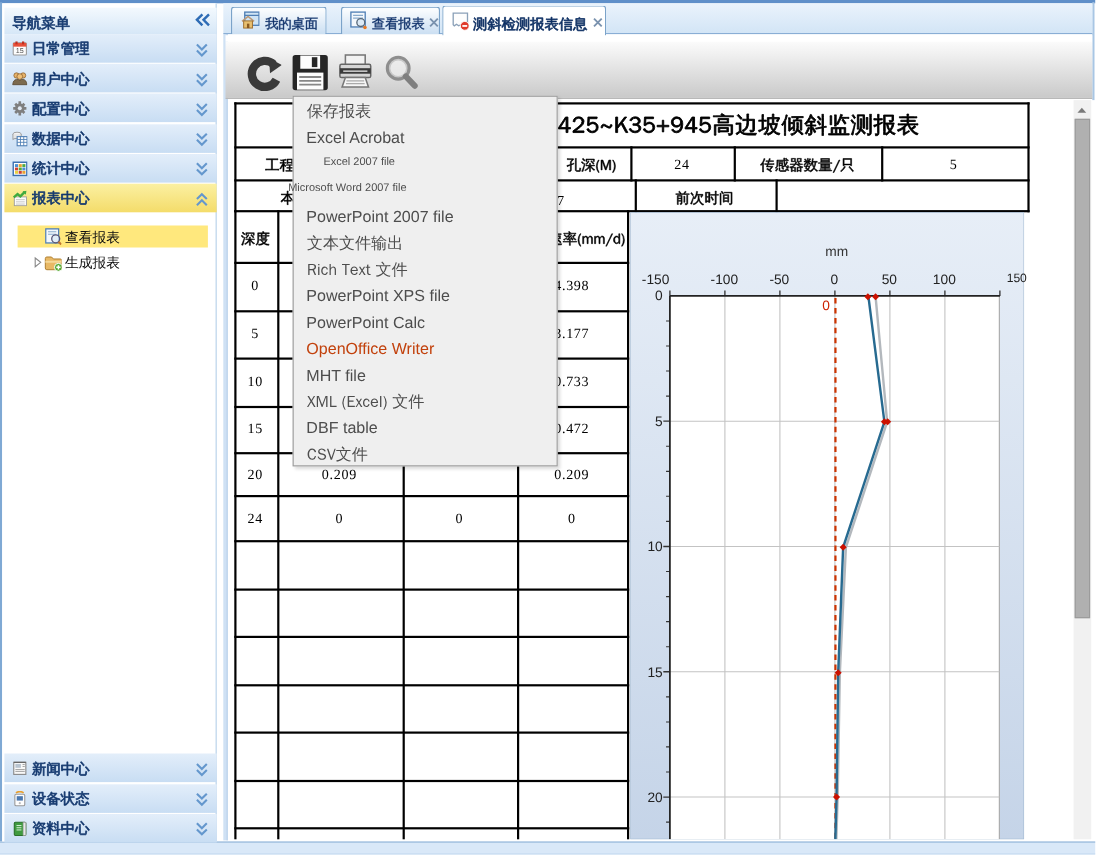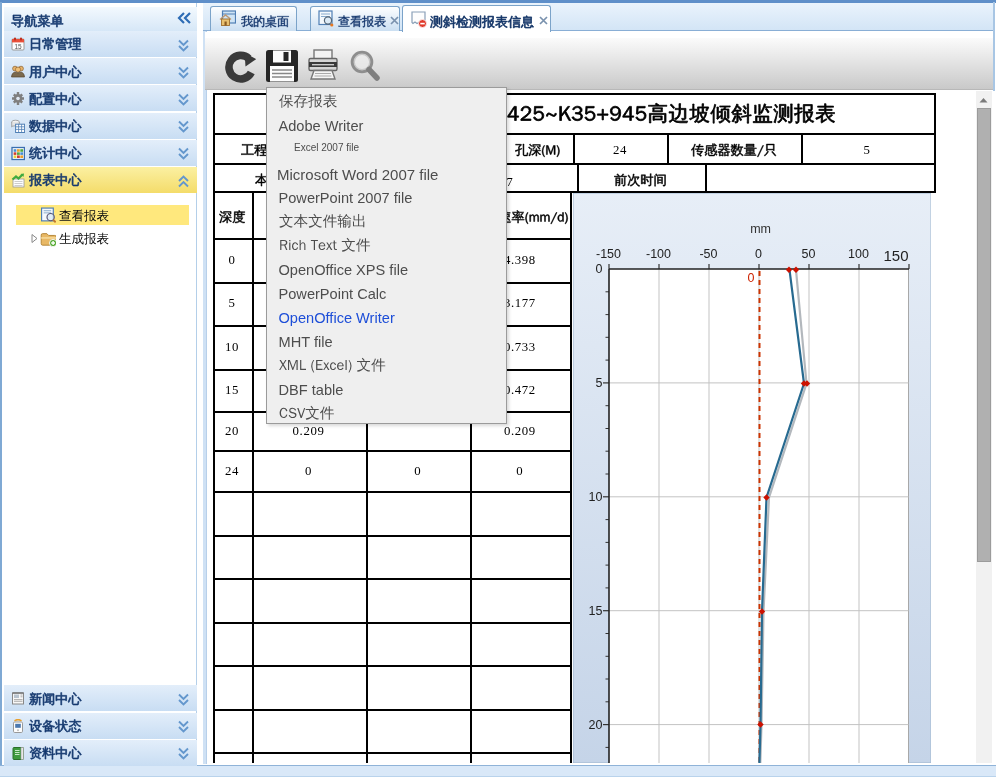--- a/index.html
+++ b/index.html
@@ -377,55 +377,55 @@
       <polyline points="216.5,76.8 231.0,190.5 193.5,304.5 189.0,418.5 187.5,531.5 186.4,570.0" fill="none" stroke="#276a90" stroke-width="2.2"></polyline>
       <path d="M216.0 73.60000000000001L219.2 76.80000000000001L216.0 80.00000000000001L212.8 76.80000000000001Z" fill="#cc1100"></path>
       <path d="M223.0 73.60000000000001L226.2 76.80000000000001L223.0 80.00000000000001L219.8 76.80000000000001Z" fill="#cc1100"></path>
       <path d="M231.0 187.3L234.2 190.5L231.0 193.7L227.8 190.5Z" fill="#cc1100"></path>
       <path d="M234.0 187.3L237.2 190.5L234.0 193.7L230.8 190.5Z" fill="#cc1100"></path>
       <path d="M193.5 301.3L196.7 304.5L193.5 307.7L190.3 304.5Z" fill="#cc1100"></path>
       <path d="M189.0 415.3L192.2 418.5L189.0 421.7L185.8 418.5Z" fill="#cc1100"></path>
       <path d="M187.5 528.3L190.7 531.5L187.5 534.7L184.3 531.5Z" fill="#cc1100"></path>
     </svg>
 <div class="abs" style="left:731px;top:222px;width:40px;text-align:right;font-size:12.5px;color:#333">mm</div>
-<div class="abs" style="left:583.5px;top:246.5px;width:50px;text-align:center;font-size:12.5px;color:#222">-150</div>
+<div class="abs" style="left:583.5px;top:246.5px;width:50px;font-size:12.5px;color:#222">-150</div>
 <div class="abs" style="left:633.5px;top:246.5px;width:50px;text-align:center;font-size:12.5px;color:#222">-100</div>
 <div class="abs" style="left:683.5px;top:246.5px;width:50px;text-align:center;font-size:12.5px;color:#222">-50</div>
 <div class="abs" style="left:733.5px;top:246.5px;width:50px;text-align:center;font-size:12.5px;color:#222">0</div>
 <div class="abs" style="left:783.5px;top:246.5px;width:50px;text-align:center;font-size:12.5px;color:#222">50</div>
 <div class="abs" style="left:833.5px;top:246.5px;width:50px;text-align:center;font-size:12.5px;color:#222">100</div>
-<div class="abs" style="left:883.5px;top:246.5px;width:50px;text-align:left;font-size:15px;color:#222">150</div>
+<div class="abs" style="left:883.5px;top:246.5px;width:50px;text-align:right;font-size:11px;color:#222">150</div>
 <div class="abs" style="left:574.5px;top:262px;width:28px;text-align:right;font-size:12.5px;color:#222">0</div>
 <div class="abs" style="left:574.5px;top:376px;width:28px;text-align:right;font-size:12.5px;color:#222">5</div>
 <div class="abs" style="left:574.5px;top:490px;width:28px;text-align:right;font-size:12.5px;color:#222">10</div>
 <div class="abs" style="left:574.5px;top:604px;width:28px;text-align:right;font-size:12.5px;color:#222">15</div>
 <div class="abs" style="left:574.5px;top:718px;width:28px;text-align:right;font-size:12.5px;color:#222">20</div>
 <div class="abs" style="left:745px;top:271px;width:12px;text-align:center;font-size:12.5px;color:#cc2200">0</div>
 <div class="abs" style="left:975.5px;top:91px;width:16px;height:672px;background:#f1f1f1"></div>
 <svg class="abs" style="left:977px;top:94px" width="13" height="13" viewBox="0 0 13 13">
       <path d="M2.5 8.5L6.5 4L10.5 8.5Z" fill="#7a7a7a"></path>
     </svg>
 <div class="abs" style="left:976.5px;top:107.5px;width:14px;height:454.5px;background:#b0b0b0;border:1px solid #9b9b9b"></div>
 <div class="abs" style="left:265.5px;top:87px;width:241.5px;height:336.5px;background:#efefef;border:1px solid #9b9b9b;box-shadow:2px 2px 3px rgba(0,0,0,0.15);z-index:50"></div>
 <svg style="position:absolute;left:278.5px;top:91.8px;z-index:51" width="60" height="18" viewBox="0 -13.9 60 18">
       <path fill="#4d4d4d" d="M9.6 1.8Q9.1 1.7 8.5 1.8Q8.6 0.8 8.6 -0.2V-3.6Q7.5 -1.1 4.7 0.8Q4.5 0.3 4 0.1Q5.2 -0.7 6 -1.6Q6.9 -2.6 7.6 -4.1H6Q5.2 -4.1 4.5 -4.1Q4.5 -4.5 4.5 -4.9Q5.2 -4.8 6 -4.8H8.6V-6.8H6.9V-6.2H5.9L5.9 -11H12.3V-6.2H11.3V-6.8H9.6V-4.8H12.2Q13 -4.8 13.7 -4.9Q13.7 -4.5 13.7 -4.1Q13 -4.1 12.2 -4.1H10.1Q10.6 -2.8 11.6 -1.9Q12.5 -1 14.1 -0.3Q13.6 0 13.3 0.5Q10.9 -0.7 9.6 -3.1V-0.2Q9.6 0.8 9.6 1.8ZM11.3 -10.3H6.9V-7.6H11.3ZM4.8 -11.2Q4.2 -9.3 3.3 -7.6V-0.1Q3.3 0.9 3.4 1.9Q2.9 1.9 2.3 1.9Q2.4 0.9 2.4 -0.1V-6.1Q1.7 -5.2 0.9 -4.4Q0.5 -4.9 0 -5.1Q0.7 -5.8 1.4 -6.6Q2.5 -7.8 3 -9Q3.4 -10.2 3.7 -11.5Q4.2 -11.3 4.8 -11.2Z M28.6 -3.6Q28.5 -3.1 28.6 -2.7Q27.8 -2.7 26.9 -2.7H24.6V0.4Q24.6 1 24.2 1.4Q23.6 1.9 22 1.9Q22.1 1.2 21.6 0.6Q22.1 0.7 22.7 0.7Q23.4 0.7 23.5 0.6Q23.6 0.5 23.6 0.2V-2.7H21.5Q20.6 -2.7 19.8 -2.7Q19.8 -3.1 19.8 -3.6Q20.6 -3.5 21.5 -3.5H23.6V-4.9L25.4 -6.7H22.5Q21.7 -6.7 20.9 -6.6Q20.9 -7.1 20.9 -7.5Q21.7 -7.5 22.5 -7.5H27L27.1 -6.5Q26.8 -6.5 26.5 -6.2L24.6 -4.5V-3.5H26.9Q27.8 -3.5 28.6 -3.6ZM18.8 1.8Q18.3 1.7 17.7 1.8Q17.8 0.7 17.8 -0.3V-4.2Q16.8 -3.1 15.7 -2.2Q15.3 -2.7 14.7 -3Q16.5 -4.3 17.8 -5.8Q17.7 -6.2 17.7 -6.5Q18 -6.4 18.2 -6.4Q19.2 -7.7 19.8 -9.1H17.3Q16.4 -9.1 15.6 -9.1Q15.6 -9.5 15.6 -10Q16.4 -9.9 17.3 -9.9H20.1Q20.6 -11 20.9 -11.8Q21.5 -11.5 22.1 -11.3Q21.8 -10.6 21.4 -9.9H26.7Q27.5 -9.9 28.3 -10Q28.3 -9.5 28.3 -9.1Q27.5 -9.1 26.7 -9.1H21Q20 -7.1 18.8 -5.5L18.8 -0.3Q18.8 0.7 18.8 1.8Z M35.7 -11.3H42.1V-8Q42.1 -7.5 41.7 -7.2Q41 -6.7 39.5 -6.7Q39.7 -7.4 39.2 -7.9Q39.6 -7.9 40.3 -7.8Q41 -7.8 41 -7.9Q41.1 -8 41.1 -8.2V-10.5H36.7V-6.2H42.5Q42.1 -3.3 40.4 -1Q41.6 0.1 43.3 0.6Q42.8 0.9 42.6 1.5Q41 1 39.8 -0.3Q38.7 0.9 37.4 1.7Q37.1 1.4 36.8 1.2V1.3Q36.2 1.3 35.6 1.3Q35.7 0.3 35.7 -0.7ZM38.4 -5.4Q38.8 -3.3 39.7 -1.9Q40.9 -3.5 41.3 -5.4ZM37.5 -5.4H36.7L36.7 -0.7Q36.7 0 36.7 0.8Q38.1 0.1 39.1 -1.1Q37.8 -3 37.5 -5.4ZM29.2 -4.8Q30.5 -5 31.8 -5.5V-8.1H30.9Q30.1 -8.1 29.3 -8.1Q29.4 -8.6 29.3 -9Q30.1 -9 30.9 -9H31.8V-9.7Q31.8 -10.8 31.7 -11.8Q32.2 -11.7 32.8 -11.8Q32.7 -10.8 32.7 -9.7V-9H33.3Q34.1 -9 34.8 -9Q34.8 -8.6 34.8 -8.1Q34.1 -8.1 33.3 -8.1H32.7V-5.9Q33.6 -6.2 34.8 -6.8L34.9 -6L32.7 -5.1V0.2Q32.7 1.6 31.7 1.9Q31.1 2.1 30.4 2Q30.5 1.2 30.1 0.8Q30.5 0.8 31 0.8Q31.5 0.8 31.6 0.7Q31.8 0.6 31.8 -0.2V-4.6L31.2 -4.4Q30.4 -4 29.6 -3.5Q29.5 -4.3 29.2 -4.8Z M48.1 0.5V-2.5Q46.5 -1.3 44.7 -0.7Q44.6 -1.3 44.1 -1.7Q46.8 -2.5 48.3 -3.9Q48.7 -4.3 49.3 -4.9H46.2Q45.5 -4.9 44.7 -4.9Q44.8 -5.3 44.7 -5.7Q45.5 -5.7 46.2 -5.7H50.5V-7.2H48Q47.2 -7.2 46.4 -7.2Q46.5 -7.6 46.4 -8Q47.2 -8 48 -8H50.5V-9.5H47.1Q46.3 -9.5 45.6 -9.4Q45.6 -9.9 45.6 -10.3Q46.3 -10.2 47.1 -10.2H50.5Q50.5 -11.1 50.4 -12Q51 -11.9 51.5 -12Q51.5 -11.1 51.5 -10.2H55.3Q56.1 -10.2 56.9 -10.3Q56.8 -9.9 56.9 -9.4Q56.1 -9.5 55.3 -9.5H51.5V-8H54.4Q55.1 -8 55.9 -8Q55.8 -7.6 55.9 -7.2Q55.1 -7.2 54.4 -7.2H51.5V-5.7H56Q56.8 -5.7 57.6 -5.7Q57.5 -5.3 57.6 -4.9Q56.8 -4.9 56 -4.9H52Q52.5 -3.6 53.2 -2.7Q54.4 -3.4 55.4 -4.5Q55.8 -4.1 56.2 -3.7Q55.3 -2.8 53.8 -1.9Q55.3 -0.1 57.8 0.7Q57.3 1 57.1 1.6Q55 0.9 53.5 -0.9Q51.9 -2.6 51.1 -4.9H50.7Q49.9 -4 49.1 -3.3V0.2L51.8 -1.3L52.1 -0.5Q51.5 -0.3 50.4 0.5Q49.2 1.2 48.4 1.8L47.9 0.9Q48.1 0.7 48.1 0.5Z"></path>
     </svg>
-<div class="abs" style="left:278.5px;top:117.5px;font-size:14.6px;color:#4d4d4d;z-index:51">Adobe Writer</div>
+<div class="abs" style="left:278.5px;top:117.5px;font-size:14.6px;color:#4d4d4d;z-index:51">Excel Acrobat</div>
 <div class="abs" style="left:294px;top:141.5px;font-size:10px;color:#4d4d4d;z-index:51">Excel 2007 file</div>
-<div class="abs" style="left:277px;top:165.5px;font-size:15px;color:#4d4d4d;z-index:51">Microsoft Word 2007 file</div>
+<div class="abs" style="left:262px;top:165.5px;font-size:10px;color:#4d4d4d;z-index:51">Microsoft Word 2007 file</div>
 <div class="abs" style="left:278.5px;top:189.5px;font-size:14.6px;color:#4d4d4d;z-index:51">PowerPoint 2007 file</div>
 <svg style="position:absolute;left:278.5px;top:211.8px;z-index:51" width="90" height="18" viewBox="0 -13.9 90 18">
       <path fill="#4d4d4d" d="M6.4 -2Q4.5 -4.4 3.7 -7.9H2.3Q1.3 -7.9 0.4 -7.9Q0.5 -8.4 0.4 -8.9Q1.3 -8.8 2.3 -8.8H11.6Q12.6 -8.8 13.5 -8.9Q13.4 -8.4 13.5 -7.9Q12.6 -7.9 11.6 -7.9H10.3Q10 -5.6 8.9 -3.6Q8.4 -2.7 7.7 -1.9Q8.7 -0.9 10.2 -0.2Q11.7 0.5 13.6 0.7Q13.2 1.1 13.1 1.7Q11.2 1.6 9.7 0.8Q8.2 -0.1 7.1 -1.2Q6 -0.1 4.4 0.8Q2.8 1.6 0.8 1.8Q0.9 1.2 0.5 0.6Q2.4 0.4 3.9 -0.3Q5.4 -1 6.4 -2ZM7.3 -9Q6.3 -10.3 5.2 -11.4L6 -12.2Q7.2 -11 8.2 -9.7ZM7.1 -2.7Q7.6 -3.3 8 -4.1Q8.7 -5.9 9.1 -7.9H4.7Q5.4 -4.9 7.1 -2.7Z M25.4 -2.7Q25.3 -2.2 25.4 -1.8Q24.5 -1.8 23.6 -1.8H22.3V-0.4Q22.3 0.7 22.3 1.8Q21.8 1.7 21.2 1.8Q21.2 0.7 21.2 -0.4V-1.8H19.9Q19 -1.8 18.2 -1.8Q18.2 -2.2 18.2 -2.7Q19 -2.7 19.9 -2.7H21.2V-7.3Q18.9 -3.2 15.7 -0.8Q15.4 -1.4 14.8 -1.7Q18.5 -4.2 20.4 -8.1H17.1Q16.2 -8.1 15.3 -8.1Q15.4 -8.6 15.3 -9Q16.2 -9 17.1 -9H21.2V-9.9Q21.2 -10.9 21.2 -12Q21.8 -11.9 22.3 -12Q22.3 -10.9 22.3 -9.9V-9H26.5Q27.3 -9 28.2 -9Q28.1 -8.6 28.2 -8.1Q27.3 -8.1 26.5 -8.1H23.1Q24.1 -6 25.4 -4.6Q26.6 -3.2 28.7 -2.1Q28.1 -1.8 27.8 -1.3Q25.8 -2.5 24.4 -4.3Q23.2 -5.9 22.3 -7.7V-2.7H23.6Q24.5 -2.7 25.4 -2.7Z M35.6 -2Q33.7 -4.4 32.9 -7.9H31.5Q30.5 -7.9 29.6 -7.9Q29.7 -8.4 29.6 -8.9Q30.5 -8.8 31.5 -8.8H40.8Q41.8 -8.8 42.7 -8.9Q42.6 -8.4 42.7 -7.9Q41.8 -7.9 40.8 -7.9H39.5Q39.2 -5.6 38.1 -3.6Q37.6 -2.7 36.9 -1.9Q37.9 -0.9 39.4 -0.2Q40.9 0.5 42.8 0.7Q42.4 1.1 42.3 1.7Q40.4 1.6 38.9 0.8Q37.4 -0.1 36.3 -1.2Q35.2 -0.1 33.6 0.8Q32 1.6 30 1.8Q30.1 1.2 29.7 0.6Q31.6 0.4 33.1 -0.3Q34.6 -1 35.6 -2ZM36.5 -9Q35.5 -10.3 34.4 -11.4L35.2 -12.2Q36.4 -11 37.4 -9.7ZM36.3 -2.7Q36.8 -3.3 37.2 -4.1Q37.9 -5.9 38.3 -7.9H33.9Q34.6 -4.9 36.3 -2.7Z M53.8 1.8Q53.3 1.7 52.7 1.8Q52.7 0.7 52.7 -0.3V-3.6H50.2Q49.4 -3.6 48.5 -3.6Q48.6 -4 48.5 -4.5Q49.4 -4.4 50.2 -4.4H52.7V-7.4H50.1Q49.5 -6.2 48.6 -4.8Q48.2 -5.2 47.7 -5.3Q48.6 -6.5 49.1 -7.8Q49.6 -9 50 -10.6Q50.6 -10.4 51.1 -10.4Q50.9 -9.3 50.5 -8.3H52.7V-9.5Q52.7 -10.6 52.7 -11.6Q53.3 -11.6 53.8 -11.6Q53.8 -10.6 53.8 -9.5V-8.3H55.6Q56.4 -8.3 57.2 -8.3Q57.2 -7.9 57.2 -7.4Q56.4 -7.4 55.6 -7.4H53.8V-4.4H56.2Q57.1 -4.4 57.9 -4.5Q57.8 -4 57.9 -3.6Q57.1 -3.6 56.2 -3.6H53.8V-0.3Q53.8 0.7 53.8 1.8ZM48.6 -11.2Q48 -9.3 47.1 -7.6V-0.1Q47.1 0.9 47.2 1.9Q46.7 1.9 46.1 1.9Q46.2 0.9 46.2 -0.1V-6.1Q45.5 -5.2 44.7 -4.4Q44.3 -4.9 43.8 -5.1Q44.5 -5.8 45.2 -6.6Q46.3 -7.8 46.8 -9Q47.2 -10.2 47.5 -11.5Q48 -11.3 48.6 -11.2Z M70.4 0.1V-4Q70.4 -4.9 70.4 -5.9Q70.9 -5.8 71.4 -5.9Q71.4 -4.9 71.4 -4V0.4Q71.3 1.3 70.7 1.5Q70 1.8 69.1 1.8Q69.3 1.2 68.9 0.7Q69.2 0.7 69.7 0.7Q70.2 0.7 70.3 0.7Q70.4 0.6 70.4 0.1ZM69.4 -0.7Q68.9 -0.7 68.4 -0.7Q68.5 -1.6 68.5 -2.6V-3.4Q68.5 -4.3 68.4 -5.3Q68.9 -5.2 69.4 -5.3Q69.4 -4.3 69.4 -3.4V-2.6Q69.4 -1.6 69.4 -0.7ZM66.3 0.1V-1.2H65.1V-0.3Q65.1 0.7 65.1 1.6Q64.6 1.6 64.1 1.6Q64.1 0.7 64.1 -0.3L64.1 -6.1H65.1V-6H67.3V0.4Q67.2 1.2 66.7 1.6Q66.2 1.8 65.7 1.8Q65.8 1.2 65.4 0.6Q65.6 0.7 65.8 0.7Q66.2 0.7 66.3 0.7Q66.3 0.6 66.3 0.1ZM69.5 -7.8Q69.4 -7.5 69.5 -7.1Q68.8 -7.1 68.2 -7.1H66.7Q66.1 -7.1 65.4 -7.1Q65.5 -7.4 65.5 -7.7Q64.5 -6.7 63.4 -5.9Q63.2 -6.5 62.6 -6.7Q64.9 -8.2 66 -9.8Q66.6 -10.8 67.1 -11.8Q67.6 -11.5 68.1 -11.3L67.9 -11Q68.9 -9.7 69.9 -8.9Q70.9 -8.2 72.4 -7.6Q71.9 -7.3 71.8 -6.8Q70.5 -7.3 69.4 -8.2Q68.3 -9.1 67.4 -10.2Q66.5 -8.8 65.6 -7.8Q66.2 -7.8 66.7 -7.8H68.2Q68.8 -7.8 69.5 -7.8ZM66.3 -3.9V-5.5H65.1Q65.1 -4.7 65.1 -3.9ZM66.3 -1.8V-3.3H65.1V-1.8ZM60.8 -11.9Q61.2 -11.7 61.7 -11.5Q61.4 -10.7 61.2 -9.8L61.1 -9.6H62.2Q62.8 -9.6 63.3 -9.6Q63.3 -9.3 63.3 -8.9Q62.8 -8.9 62.2 -8.9H60.9L59.9 -5.6H61.1V-5.9Q61.1 -6.9 61.1 -7.8Q61.6 -7.8 62 -7.8Q62 -6.9 62 -5.9V-5.6H63.8V-5H62V-2.8Q62.8 -2.9 63.9 -3.2L63.9 -2.7L62 -2.1V0Q62 1 62 1.9Q61.6 1.9 61.1 1.9Q61.1 1 61.1 0V-1.9L60.4 -1.7Q59.6 -1.4 58.8 -1.1Q58.8 -1.8 58.5 -2.3Q59.9 -2.3 61.1 -2.6V-5H58.9L60 -8.9L58.5 -8.9Q58.5 -9.3 58.5 -9.6L60.2 -9.6L60.3 -10Q60.6 -10.9 60.8 -11.9Z M85.3 1.4Q84.7 1.3 84.2 1.4Q84.2 0.8 84.2 0.3H74V-2.2Q74 -3.3 73.9 -4.3Q74.5 -4.3 75.1 -4.3Q75 -3.3 75 -2.2V-0.5H79.1V-5.7H74.6V-8Q74.6 -9 74.5 -10.1Q75.1 -10 75.7 -10.1Q75.6 -9 75.6 -8V-6.5H79.1V-9.9Q79.1 -11 79.1 -12Q79.6 -11.9 80.2 -12Q80.1 -11 80.1 -9.9V-6.5H83.7Q83.7 -7.2 83.7 -8.1Q83.7 -9 83.6 -10.1Q84.2 -10 84.7 -10.1Q84.7 -9.1 84.7 -8Q84.7 -6.9 84.7 -5.7H80.1V-0.5H84.2V-2.2Q84.2 -3.3 84.2 -4.3Q84.7 -4.3 85.3 -4.3Q85.3 -3.3 85.3 -2.2V-0.7Q85.3 0.3 85.3 1.4Z"></path>
     </svg>
 <svg style="position:absolute;left:278.5px;top:235.8px;z-index:51" width="94" height="18" viewBox="0 -13.9 94 18">
       <path fill="#4d4d4d" d="M8.4 0H7.1L5.2 -4.3H2.4V0H1.2V-10H4.9Q6.9 -10 7.8 -8.9Q8.2 -8.4 8.3 -7.6Q8.3 -7.4 8.3 -7.2Q8.3 -5.9 7.3 -5.1Q6.9 -4.8 6.4 -4.6ZM7 -7.2Q7 -8.7 5.4 -8.9Q5.2 -8.9 4.9 -8.9H2.4V-5.4H4.8Q6.6 -5.4 6.9 -6.7Q7 -6.9 7 -7.2Z M11.4 -8.7H10.2V-10H11.4ZM11.4 0H10.2V-7.4H11.4Z M19 -2.5Q18.7 -0.8 17.5 -0.2Q16.9 0.1 16.2 0.1Q14.3 0.1 13.5 -1.5Q13 -2.5 13 -3.7Q13 -5.6 14 -6.7Q14.9 -7.6 16.2 -7.6Q17.9 -7.6 18.7 -6.1Q18.9 -5.6 19 -5L18 -4.8Q17.9 -6 17 -6.5Q16.8 -6.6 16.4 -6.6Q16.3 -6.6 16.2 -6.6Q14.9 -6.6 14.4 -5Q14.2 -4.4 14.2 -3.8Q14.2 -2 15.1 -1.2Q15.5 -0.8 16.2 -0.8Q17.5 -0.8 18 -2.4Q18 -2.5 18 -2.6Z M26.4 0H25.3V-4.3Q25.3 -5.8 24.8 -6.3L24.6 -6.5L24.2 -6.6Q24 -6.7 23.8 -6.7Q22.9 -6.7 22.3 -5.9Q21.7 -5.1 21.7 -3.8V0H20.6V-10H21.7V-6H21.7Q22.5 -7.6 24 -7.6Q25.7 -7.6 26.2 -6Q26.4 -5.5 26.4 -4.8Z M38.9 -8.9H36V0H34.8V-8.9H31.9V-10H38.9Z M46.3 -3.6H40.9Q40.9 -2.2 41.6 -1.4Q42.1 -0.8 43.1 -0.8Q44.4 -0.8 44.9 -1.9Q45 -2.1 45.1 -2.3L46.2 -2Q45.8 -0.7 44.5 -0.2Q43.8 0.1 43 0.1Q41.1 0.1 40.2 -1.4Q39.6 -2.4 39.6 -3.7Q39.6 -5.5 40.7 -6.7Q41.6 -7.6 43.1 -7.6Q45 -7.6 45.8 -5.9Q46.3 -5 46.3 -3.8ZM45 -4.5Q45.1 -5.7 44.3 -6.3Q43.8 -6.7 43.1 -6.7Q41.9 -6.7 41.3 -5.7Q41 -5.1 41 -4.5Z M53.4 0H52L50.1 -3L48.2 0H47.1L49.6 -3.8L47.3 -7.4H48.6L50.2 -4.9L51.8 -7.4H53L50.8 -4.1Z M57.9 0.1 56.6 0.2Q54.7 0.2 54.7 -2.3V-6.6H53.4V-7.5H54.7V-9.3L55.9 -9.4V-7.5H57.5V-6.6H55.9V-2.1Q56 -0.8 56.9 -0.8Q56.9 -0.8 57.9 -0.8Z M68.8 -2Q66.9 -4.4 66.1 -7.9H64.7Q63.7 -7.9 62.8 -7.9Q62.9 -8.4 62.8 -8.9Q63.7 -8.8 64.7 -8.8H74.1Q75 -8.8 75.9 -8.9Q75.8 -8.4 75.9 -7.9Q75 -7.9 74.1 -7.9H72.7Q72.4 -5.6 71.3 -3.6Q70.8 -2.7 70.1 -1.9Q71.1 -0.9 72.6 -0.2Q74.1 0.5 76 0.7Q75.6 1.1 75.5 1.7Q73.6 1.6 72.1 0.8Q70.6 -0.1 69.5 -1.2Q68.4 -0.1 66.8 0.8Q65.2 1.6 63.2 1.8Q63.3 1.2 62.9 0.6Q64.8 0.4 66.3 -0.3Q67.8 -1 68.8 -2ZM69.7 -9Q68.7 -10.3 67.6 -11.4L68.4 -12.2Q69.6 -11 70.6 -9.7ZM69.5 -2.7Q70 -3.3 70.4 -4.1Q71.1 -5.9 71.5 -7.9H67.1Q67.8 -4.9 69.5 -2.7Z M87 1.8Q86.5 1.7 85.9 1.8Q85.9 0.7 85.9 -0.3V-3.6H83.4Q82.6 -3.6 81.8 -3.6Q81.8 -4 81.8 -4.5Q82.6 -4.4 83.4 -4.4H85.9V-7.4H83.3Q82.7 -6.2 81.8 -4.8Q81.4 -5.2 80.9 -5.3Q81.8 -6.5 82.3 -7.8Q82.8 -9 83.2 -10.6Q83.8 -10.4 84.3 -10.4Q84.1 -9.3 83.7 -8.3H85.9V-9.5Q85.9 -10.6 85.9 -11.6Q86.5 -11.6 87 -11.6Q87 -10.6 87 -9.5V-8.3H88.8Q89.6 -8.3 90.5 -8.3Q90.4 -7.9 90.5 -7.4Q89.6 -7.4 88.8 -7.4H87V-4.4H89.4Q90.3 -4.4 91.1 -4.5Q91 -4 91.1 -3.6Q90.3 -3.6 89.4 -3.6H87V-0.3Q87 0.7 87 1.8ZM81.8 -11.2Q81.2 -9.3 80.3 -7.6V-0.1Q80.3 0.9 80.4 1.9Q79.9 1.9 79.3 1.9Q79.4 0.9 79.4 -0.1V-6.1Q78.7 -5.2 77.9 -4.4Q77.5 -4.9 77 -5.1Q77.7 -5.8 78.4 -6.6Q79.5 -7.8 80 -9Q80.4 -10.2 80.7 -11.5Q81.2 -11.3 81.8 -11.2Z"></path>
     </svg>
-<div class="abs" style="left:278.5px;top:261.5px;font-size:14.6px;color:#4d4d4d;z-index:51">OpenOffice XPS file</div>
+<div class="abs" style="left:278.5px;top:261.5px;font-size:14.6px;color:#4d4d4d;z-index:51">PowerPoint XPS file</div>
 <div class="abs" style="left:278.5px;top:285.5px;font-size:14.6px;color:#4d4d4d;z-index:51">PowerPoint Calc</div>
-<div class="abs" style="left:278.5px;top:309.5px;font-size:14.6px;color:#1d4ed8;z-index:51">OpenOffice Writer</div>
+<div class="abs" style="left:278.5px;top:309.5px;font-size:14.6px;color:#c2410c;z-index:51">OpenOffice Writer</div>
 <div class="abs" style="left:278.5px;top:333.5px;font-size:14.6px;color:#4d4d4d;z-index:51">MHT file</div>
 <svg style="position:absolute;left:278.5px;top:355.8px;z-index:51" width="109" height="18" viewBox="0 -13.9 109 18">
       <path fill="#4d4d4d" d="M7.9 0H6.5L3.9 -4.3L1.3 0H0.1L3.3 -5.2L0.5 -10H1.9L4.1 -6.3L6.3 -10H7.5L4.7 -5.4Z M18.7 0H17.5V-8.7H17.4L14.2 0H13.4L10.2 -8.7H10.1V0H9V-10H10.9L13.9 -2L16.9 -10H18.7Z M27 0H21.1V-10H22.3V-1.1H27Z M35.2 2.5H34.4Q32.6 0.2 32.3 -2.8Q32.2 -3.3 32.2 -3.8Q32.2 -6.9 34.1 -9.7Q34.3 -9.8 34.4 -10H35.2Q33.3 -7.2 33.3 -3.8Q33.3 -0.4 35.2 2.5Z M43.6 0H37.1V-10H43.5V-8.9H38.4V-5.7H42.4V-4.7H38.4V-1.1H43.6Z M50.5 0H49.1L47.2 -3L45.3 0H44.2L46.7 -3.8L44.4 -7.4H45.8L47.3 -4.9L48.9 -7.4H50.1L47.9 -4.1Z M57 -2.5Q56.7 -0.8 55.4 -0.2Q54.8 0.1 54.1 0.1Q52.3 0.1 51.4 -1.5Q51 -2.5 51 -3.7Q51 -5.6 52 -6.7Q52.8 -7.6 54.1 -7.6Q55.9 -7.6 56.6 -6.1Q56.9 -5.6 57 -5L55.9 -4.8Q55.8 -6 55 -6.5Q54.7 -6.6 54.4 -6.6Q54.3 -6.6 54.2 -6.6Q52.8 -6.6 52.3 -5Q52.2 -4.4 52.2 -3.8Q52.2 -2 53 -1.2Q53.5 -0.8 54.1 -0.8Q55.5 -0.8 55.9 -2.4Q55.9 -2.5 55.9 -2.6Z M64.7 -3.6H59.3Q59.3 -2.2 60 -1.4Q60.5 -0.8 61.5 -0.8Q62.7 -0.8 63.3 -1.9Q63.4 -2.1 63.5 -2.3L64.6 -2Q64.2 -0.7 62.9 -0.2Q62.2 0.1 61.4 0.1Q59.5 0.1 58.6 -1.4Q58 -2.4 58 -3.7Q58 -5.5 59.1 -6.7Q60 -7.6 61.5 -7.6Q63.4 -7.6 64.2 -5.9Q64.7 -5 64.7 -3.8ZM63.4 -4.5Q63.4 -5.7 62.7 -6.3Q62.2 -6.7 61.5 -6.7Q60.3 -6.7 59.7 -5.7Q59.4 -5.1 59.4 -4.5Z M67.7 0H66.5V-10H67.7Z M72.5 -3.8Q72.5 -0.7 70.8 1.8Q70.6 2.2 70.3 2.5H69.5Q71.4 -0.4 71.4 -3.8Q71.4 -7.2 69.6 -10Q69.6 -10 69.6 -10H70.3Q72.3 -7.4 72.5 -4.2Q72.5 -4 72.5 -3.8Z M84 -2Q82.1 -4.4 81.3 -7.9H79.8Q78.9 -7.9 78 -7.9Q78.1 -8.4 78 -8.9Q78.9 -8.8 79.8 -8.8H89.2Q90.2 -8.8 91.1 -8.9Q91 -8.4 91.1 -7.9Q90.2 -7.9 89.2 -7.9H87.9Q87.6 -5.6 86.5 -3.6Q86 -2.7 85.3 -1.9Q86.3 -0.9 87.8 -0.2Q89.3 0.5 91.2 0.7Q90.8 1.1 90.7 1.7Q88.8 1.6 87.3 0.8Q85.8 -0.1 84.7 -1.2Q83.6 -0.1 82 0.8Q80.4 1.6 78.4 1.8Q78.4 1.2 78.1 0.6Q79.9 0.4 81.5 -0.3Q83 -1 84 -2ZM84.8 -9Q83.9 -10.3 82.8 -11.4L83.6 -12.2Q84.8 -11 85.8 -9.7ZM84.7 -2.7Q85.2 -3.3 85.6 -4.1Q86.3 -5.9 86.7 -7.9H82.3Q83 -4.9 84.7 -2.7Z M102.2 1.8Q101.6 1.7 101.1 1.8Q101.1 0.7 101.1 -0.3V-3.6H98.6Q97.8 -3.6 96.9 -3.6Q97 -4 96.9 -4.5Q97.8 -4.4 98.6 -4.4H101.1V-7.4H98.5Q97.9 -6.2 97 -4.8Q96.6 -5.2 96.1 -5.3Q97 -6.5 97.5 -7.8Q98 -9 98.4 -10.6Q98.9 -10.4 99.5 -10.4Q99.3 -9.3 98.9 -8.3H101.1V-9.5Q101.1 -10.6 101.1 -11.6Q101.6 -11.6 102.2 -11.6Q102.2 -10.6 102.2 -9.5V-8.3H104Q104.8 -8.3 105.6 -8.3Q105.6 -7.9 105.6 -7.4Q104.8 -7.4 104 -7.4H102.2V-4.4H104.6Q105.5 -4.4 106.3 -4.5Q106.2 -4 106.3 -3.6Q105.5 -3.6 104.6 -3.6H102.2V-0.3Q102.2 0.7 102.2 1.8ZM97 -11.2Q96.4 -9.3 95.5 -7.6V-0.1Q95.5 0.9 95.6 1.9Q95 1.9 94.5 1.9Q94.6 0.9 94.6 -0.1V-6.1Q93.9 -5.2 93 -4.4Q92.7 -4.9 92.2 -5.1Q92.9 -5.8 93.6 -6.6Q94.7 -7.8 95.1 -9Q95.6 -10.2 95.9 -11.5Q96.4 -11.3 97 -11.2Z"></path>
     </svg>
 <div class="abs" style="left:278.5px;top:381.5px;font-size:14.6px;color:#4d4d4d;z-index:51">DBF table</div>
 <svg style="position:absolute;left:278.5px;top:403.8px;z-index:51" width="57" height="18" viewBox="0 -13.9 57 18">
       <path fill="#4d4d4d" d="M8.4 -3.1Q7.7 -0.4 5.5 0.1Q5.1 0.1 4.7 0.1Q2.5 0.1 1.3 -1.9Q0.6 -3.3 0.6 -5.1Q0.6 -7.5 1.9 -8.9Q3 -10.2 4.8 -10.2Q6.9 -10.2 7.9 -8.3Q8.2 -7.7 8.4 -7L7.2 -6.7Q6.6 -8.9 5.1 -9.1Q4.9 -9.1 4.7 -9.1Q2.9 -9.1 2.3 -7Q2 -6.1 2 -5Q2 -3.1 2.8 -1.9Q3.5 -0.9 4.7 -0.9Q6.6 -0.9 7.2 -3.2Q7.2 -3.3 7.3 -3.4Z M17.5 -2.9Q17.5 -1 15.7 -0.2Q14.8 0.1 13.7 0.1Q10.6 0.1 9.7 -2.7L10.8 -3Q11.2 -1.4 12.8 -1Q13.3 -0.9 13.7 -0.9Q15.2 -0.9 15.8 -1.7Q16.2 -2.1 16.2 -2.7Q16.2 -3.7 14.9 -4.2L13.9 -4.5Q12.2 -4.9 12.1 -5Q11.3 -5.2 11 -5.5Q10.2 -6.3 10.2 -7.4Q10.2 -9.1 11.7 -9.8Q12.5 -10.2 13.5 -10.2Q15.6 -10.2 16.7 -8.7L16.9 -8.1Q17 -7.9 17.1 -7.7L16 -7.4Q15.8 -8.4 14.7 -8.9Q14.1 -9.2 13.5 -9.2Q12.5 -9.2 11.8 -8.6Q11.4 -8.2 11.4 -7.6Q11.4 -6.6 12.6 -6.1Q12.9 -6 14.5 -5.7Q15.9 -5.3 16.5 -4.8Q17.5 -4.1 17.5 -2.9Z M26.2 -10 22.8 0H21.6L18.2 -10H19.5L22.3 -1.8L25.1 -10Z M32.7 -2Q30.7 -4.4 30 -7.9H28.5Q27.6 -7.9 26.7 -7.9Q26.7 -8.4 26.7 -8.9Q27.6 -8.8 28.5 -8.8H37.9Q38.8 -8.8 39.7 -8.9Q39.7 -8.4 39.7 -7.9Q38.8 -7.9 37.9 -7.9H36.5Q36.3 -5.6 35.1 -3.6Q34.6 -2.7 34 -1.9Q35 -0.9 36.5 -0.2Q38 0.5 39.9 0.7Q39.4 1.1 39.4 1.7Q37.5 1.6 35.9 0.8Q34.4 -0.1 33.3 -1.2Q32.2 -0.1 30.7 0.8Q29.1 1.6 27.1 1.8Q27.1 1.2 26.7 0.6Q28.6 0.4 30.1 -0.3Q31.6 -1 32.7 -2ZM33.5 -9Q32.6 -10.3 31.5 -11.4L32.3 -12.2Q33.5 -11 34.4 -9.7ZM33.3 -2.7Q33.9 -3.3 34.2 -4.1Q34.9 -5.9 35.3 -7.9H30.9Q31.6 -4.9 33.3 -2.7Z M50.9 1.8Q50.3 1.7 49.7 1.8Q49.8 0.7 49.8 -0.3V-3.6H47.3Q46.4 -3.6 45.6 -3.6Q45.6 -4 45.6 -4.5Q46.4 -4.4 47.3 -4.4H49.8V-7.4H47.2Q46.6 -6.2 45.7 -4.8Q45.3 -5.2 44.7 -5.3Q45.6 -6.5 46.1 -7.8Q46.7 -9 47.1 -10.6Q47.6 -10.4 48.2 -10.4Q47.9 -9.3 47.5 -8.3H49.8V-9.5Q49.8 -10.6 49.7 -11.6Q50.3 -11.6 50.9 -11.6Q50.8 -10.6 50.8 -9.5V-8.3H52.6Q53.5 -8.3 54.3 -8.3Q54.3 -7.9 54.3 -7.4Q53.5 -7.4 52.6 -7.4H50.8V-4.4H53.3Q54.1 -4.4 54.9 -4.5Q54.9 -4 54.9 -3.6Q54.1 -3.6 53.3 -3.6H50.8V-0.3Q50.8 0.7 50.9 1.8ZM45.6 -11.2Q45.1 -9.3 44.2 -7.6V-0.1Q44.2 0.9 44.2 1.9Q43.7 1.9 43.2 1.9Q43.2 0.9 43.2 -0.1V-6.1Q42.5 -5.2 41.7 -4.4Q41.4 -4.9 40.8 -5.1Q41.6 -5.8 42.2 -6.6Q43.3 -7.8 43.8 -9Q44.2 -10.2 44.5 -11.5Q45 -11.3 45.6 -11.2Z"></path>
     </svg>
 </div>
 </body></html>

